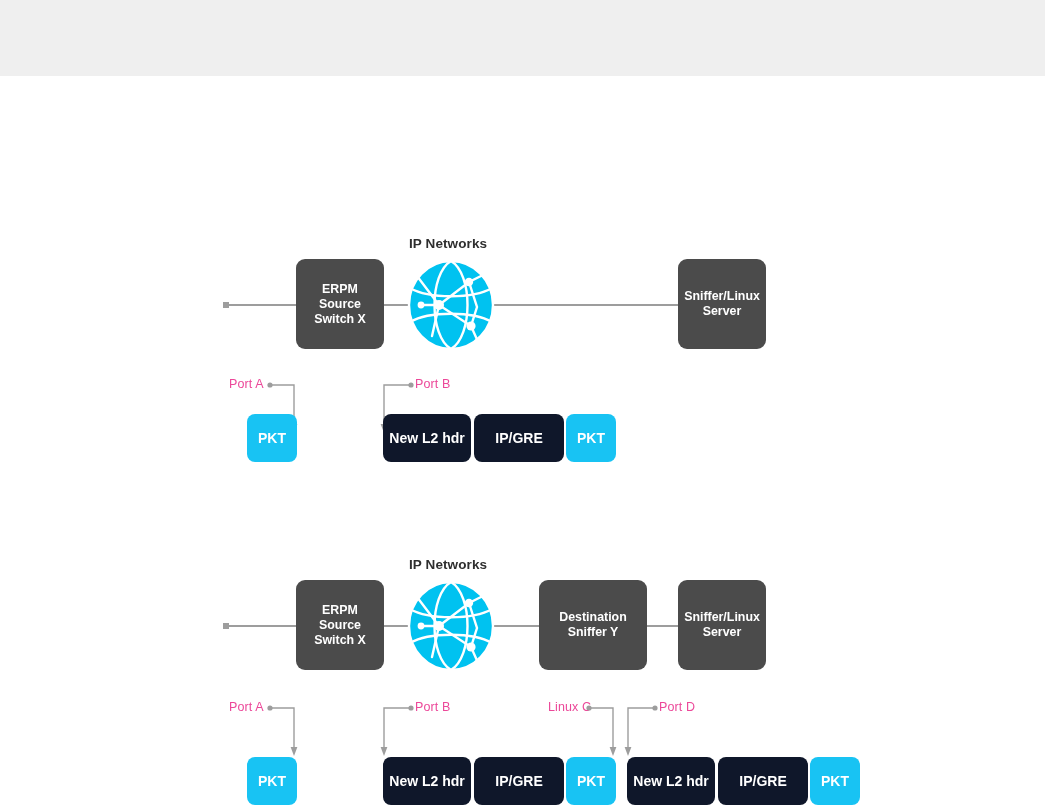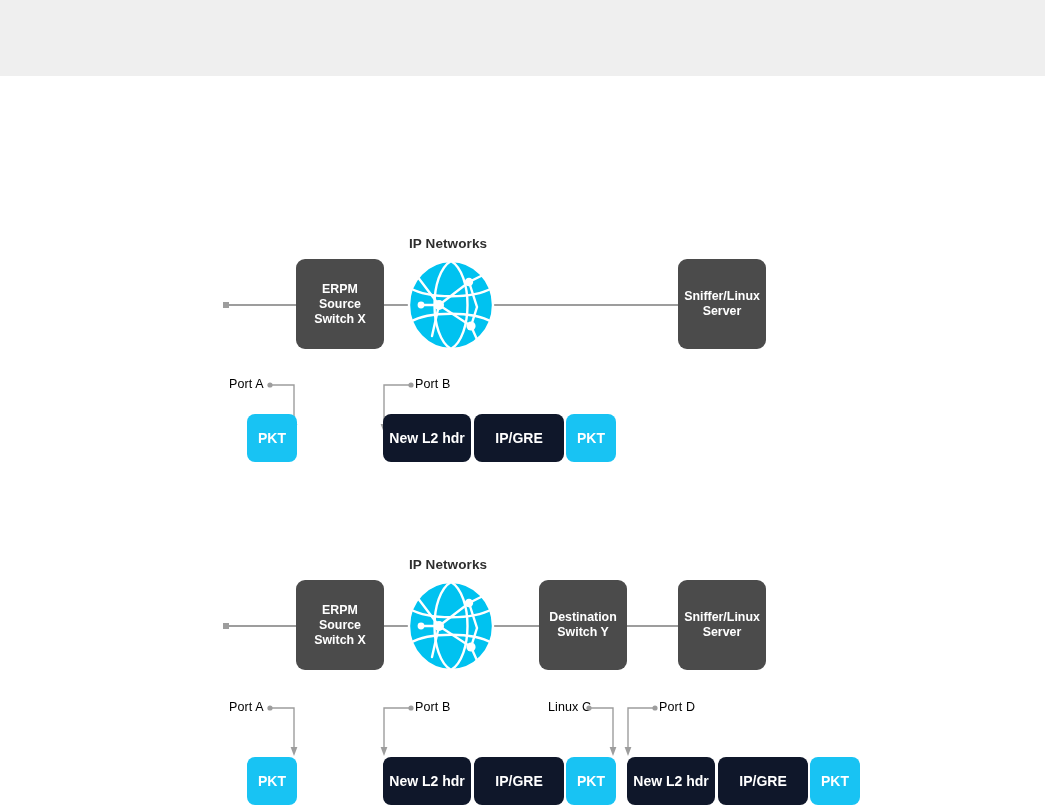--- a/index.html
+++ b/index.html
@@ -95,21 +95,21 @@
     box-sizing: border-box;
     white-space: nowrap;
   }
   .pkt-box.cyan  { background: #18c3f3; }
   .pkt-box.green { background: #0f172a; }
 
   
   .port-label {
     position: absolute;
     font-size: 12.5px;
-    color: #000000;
+    color: #ec4899;
     white-space: nowrap;
     letter-spacing: 0.1px;
   }
   .conn {
     position: absolute;
     overflow: visible;
   }
   .conn path {
     fill: none;
     stroke: #9d9d9d;
@@ -200,23 +200,23 @@
   <div class="link-line" style="left:365px; top:76px; width:28px;"></div>
   <div class="link-line" style="left:470px; top:76px; width:53px;"></div>
   <div class="link-line" style="left:608px; top:76px; width:53px;"></div>
 
   <div class="node" style="left:278px; top:31px; width:88px; height:90px;">
     <span>
       <span>ERPM Source</span><br><span>Switch X</span>
     </span>
   </div>
 
-  <div class="node" style="left:521px; top:31px; width:88px; height:90px;">
-    <span>
-      <span>Destination</span><br><span>Switch Y</span>
+  <div class="node" style="left:521px; top:31px; width:108px; height:90px;">
+    <span>
+      <span>Destination</span><br><span>Sniffer Y</span>
     </span>
   </div>
 
   <div class="node" style="left:660px; top:31px; width:88px; height:90px;">
     <span>
       <span>Sniffer/Linux</span><br><span>Server</span>
     </span>
   </div>
 
   <svg class="globe" style="left:389px; top:32px;" width="88" height="90" viewBox="0 0 88 90">

